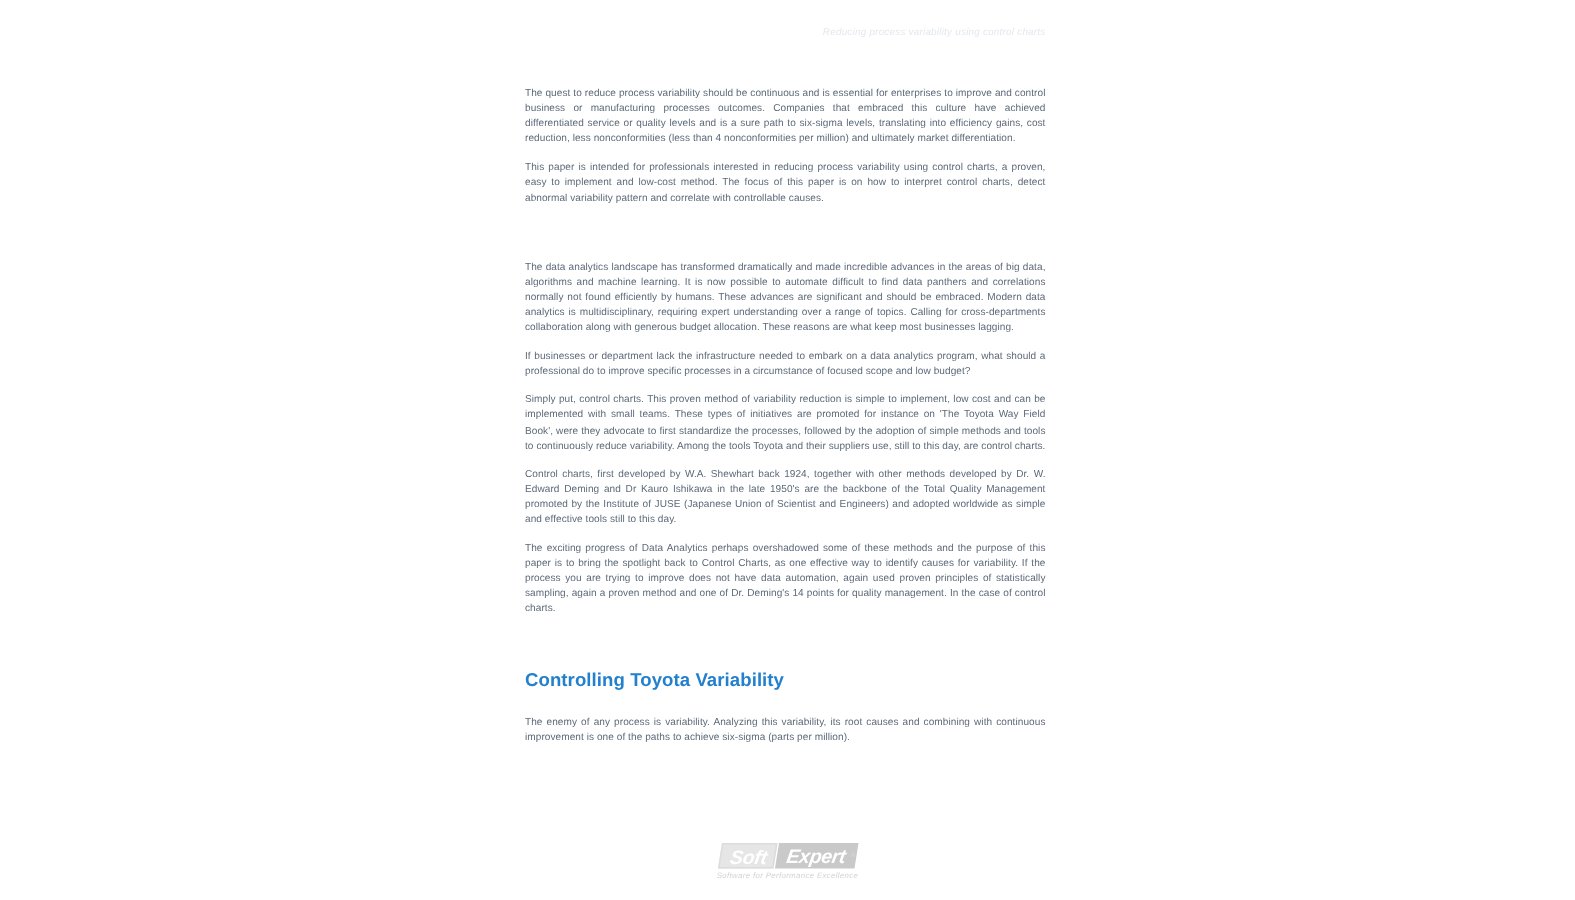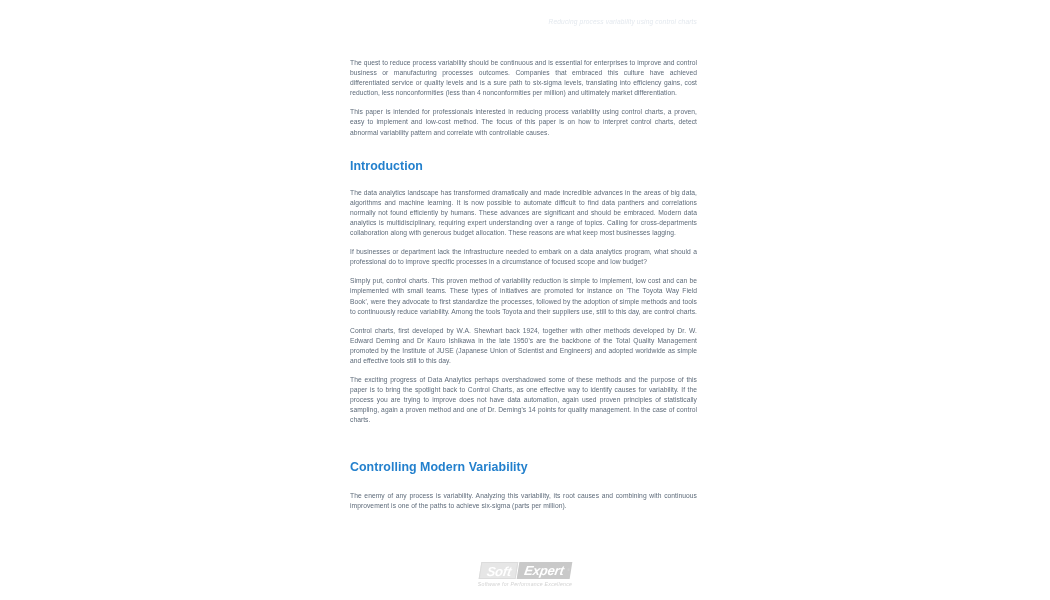--- a/index.html
+++ b/index.html
@@ -132,31 +132,30 @@
 <div class="page">
 
   <div class="running-header">Reducing process variability using control charts</div>
 
   <div class="content">
 
     <p class="body">The quest to reduce process variability should be continuous and is essential for enterprises to improve and control business or manufacturing processes outcomes.  Companies that embraced this culture have achieved differentiated service or quality levels and is a sure path to six-sigma levels, translating into efficiency gains, cost reduction, less nonconformities (less than 4 nonconformities per million) and ultimately market differentiation.</p>
     <p class="body">This paper is intended for professionals interested in reducing process variability using control charts, a proven, easy to implement and low-cost method. The focus of this paper is on how to interpret control charts, detect abnormal variability pattern and correlate with controllable causes.</p>
 
     <div class="spacer-before-intro"></div>
-    <h2 class="section">Introduction</h2>
     <div class="spacer-after-intro"></div>
 
     <p class="body">The data analytics landscape has transformed dramatically and made incredible advances in the areas of big data, algorithms and machine learning.  It is now possible to automate difficult to find data panthers and correlations normally not found efficiently by humans.   These advances are significant and should be embraced.   Modern data analytics is multidisciplinary, requiring expert understanding over a range of topics. Calling for cross-departments collaboration along with generous budget allocation. These reasons are what keep most businesses lagging.</p>
     <p class="body">If businesses or department lack the infrastructure needed to embark on a data analytics program, what should a professional do to improve specific processes in a circumstance of focused scope and low budget?</p>
     <p class="body">Simply put, control charts. This proven method of variability reduction is simple to implement, low cost and can be implemented with small teams.  These types of initiatives are promoted for instance on 'The Toyota Way Field Book', were they advocate to first standardize the processes, followed by the adoption of simple methods and tools to continuously reduce variability.   Among the tools Toyota and their suppliers use, still to this day, are control charts.</p>
     <p class="body">Control charts, first developed by W.A. Shewhart back 1924, together with other methods developed by Dr. W. Edward Deming and Dr Kauro Ishikawa in the late 1950's are the backbone of the Total Quality Management promoted by the Institute of JUSE (Japanese Union of Scientist and Engineers) and adopted worldwide as simple and effective tools still to this day.</p>
     <p class="body">The exciting progress of Data Analytics perhaps overshadowed some of these methods and the purpose of this paper is to bring the spotlight back to Control Charts, as one effective way to identify causes for variability.  If the process you are trying to improve does not have data automation, again used proven principles of statistically sampling, again a proven method and one of Dr. Deming's 14 points for quality management.  In the case of control charts.</p>
 
     <div class="spacer-before-cpv"></div>
-    <h2 class="section">Controlling Modern Variability</h2>
+    <h2 class="section">Controlling Toyota Variability</h2>
     <div class="spacer-after-cpv"></div>
 
     <p class="body">The enemy of any process is variability.   Analyzing this variability, its root causes and combining with continuous improvement is one of the paths to achieve six-sigma (parts per million).</p>
 
   </div>
 
   <div class="footer">
     <div class="logo">
       <span class="logo-soft">Soft</span>
       <span class="logo-expert">

